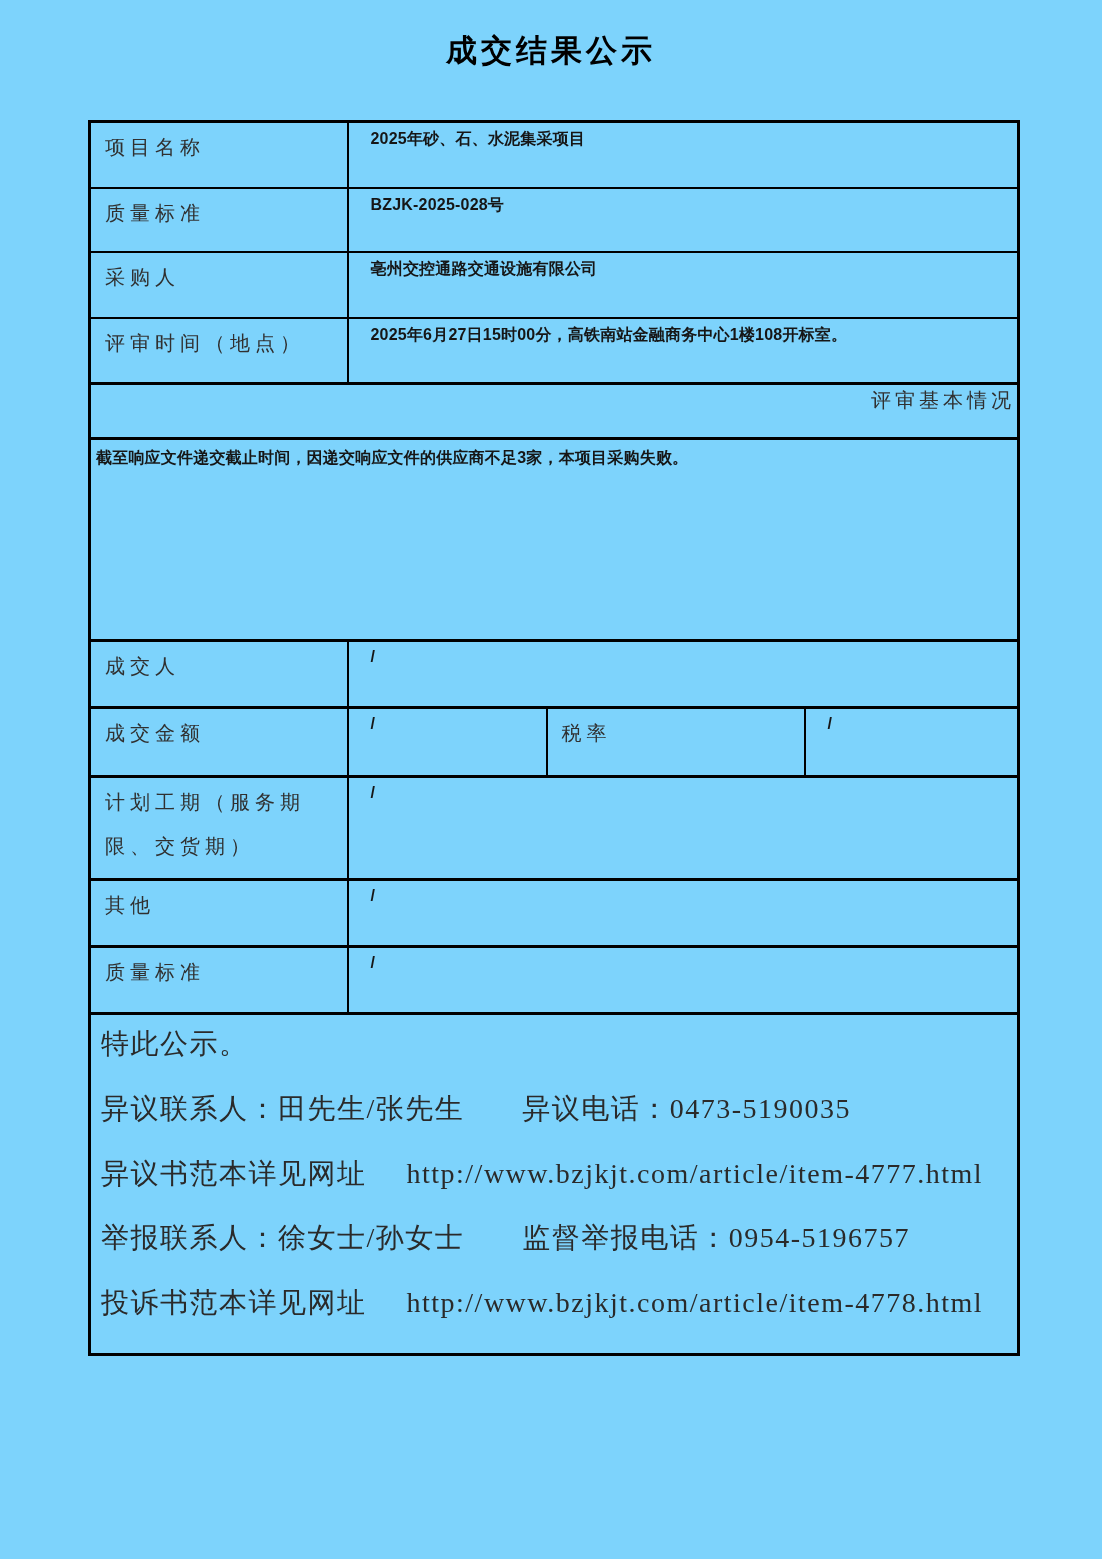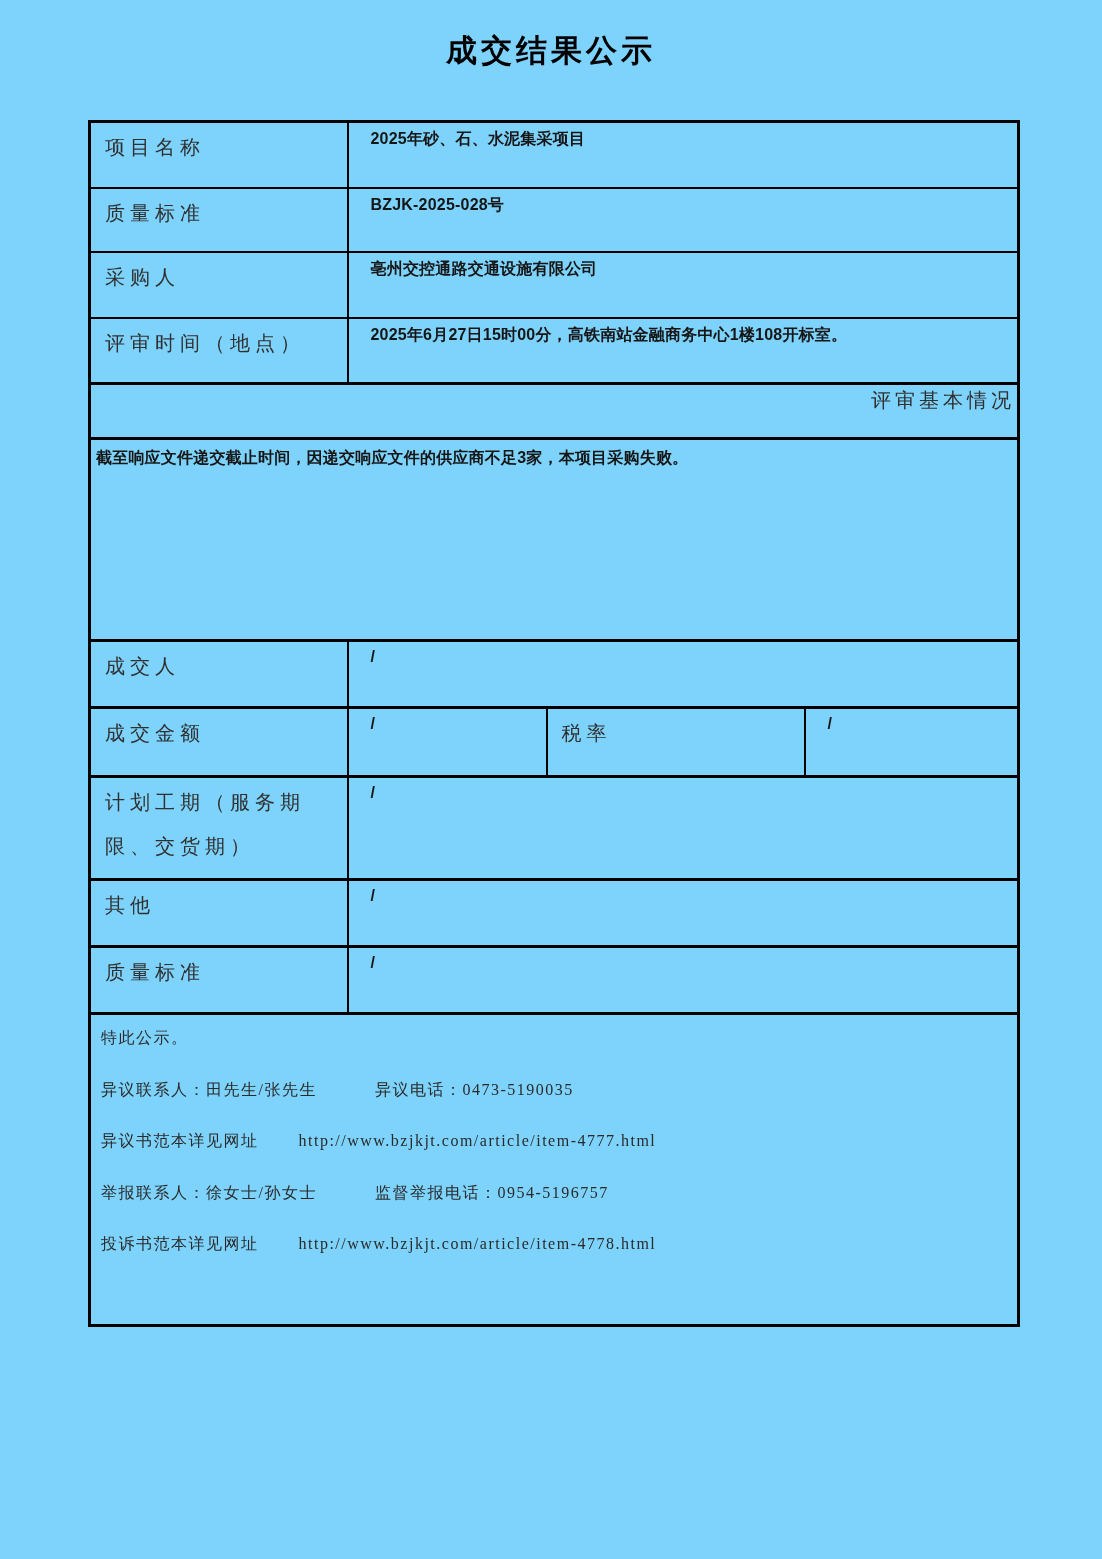--- a/index.html
+++ b/index.html
@@ -69,21 +69,21 @@
     font-family: "Liberation Sans", sans-serif;
     font-size: 16px;
     font-weight: 600;
     color: #161616;
     padding: 8px 6px 8px 5px;
     letter-spacing: 0.2px;
     margin-top: 21px;
   }
   td.footer-cell {
     font-family: "Liberation Serif", serif;
-    font-size: 16px;
+    font-size: 28px;
     letter-spacing: 1.5px;
     color: #2a2a2a;
     padding: 14px 10px 0 10px;
   }
   td.footer-cell p { margin: 0 0 34px 0; line-height: 1.1; }
   .gap-wide   { display: inline-block; width: 58px; }
   .gap-narrow { display: inline-block; width: 40px; }
 
   
   tr.h52  > td { height: 52px; }

